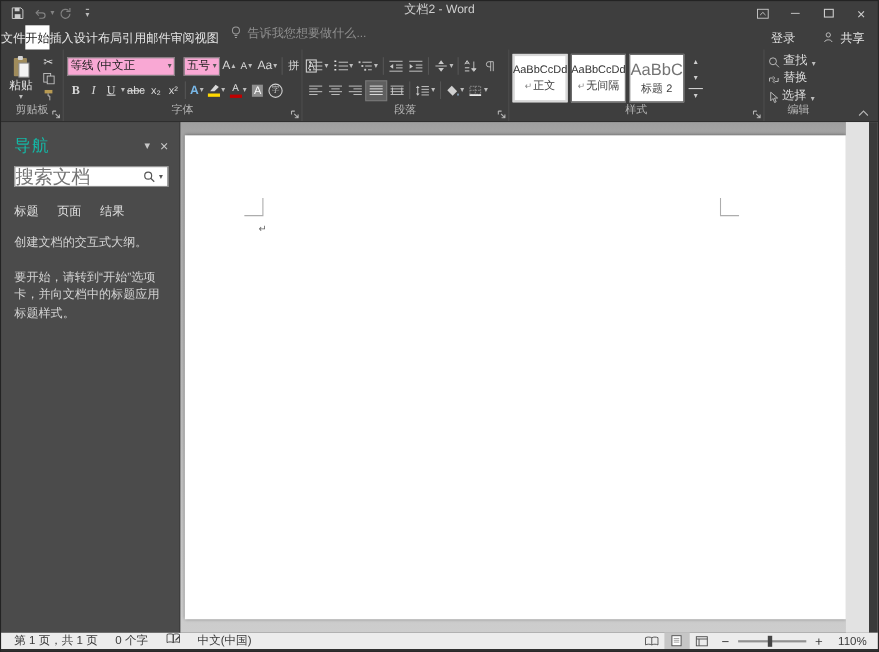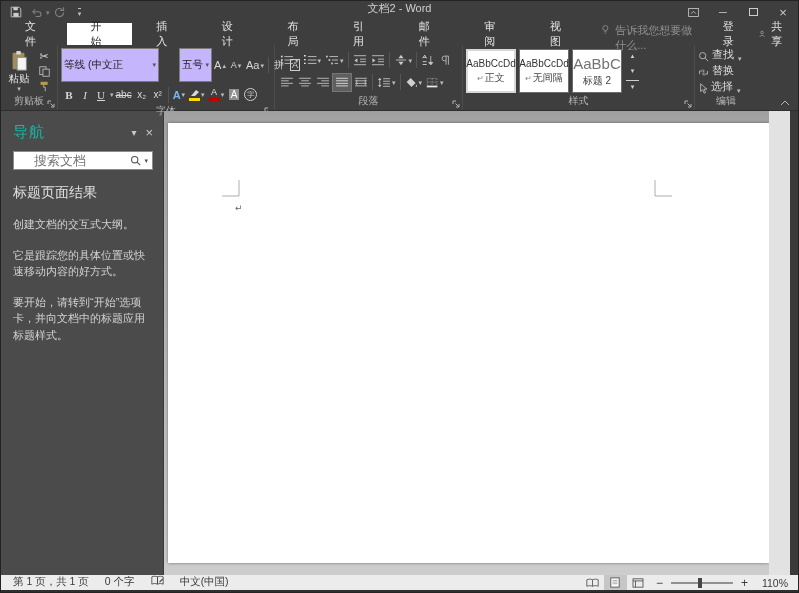--- a/index.html
+++ b/index.html
@@ -13,21 +13,21 @@
   .qat .btn{height:20px;min-width:20px;display:flex;align-items:center;justify-content:center}
   .qat .dim{opacity:.55}
   .tinyarrow{font-size:7px;color:#bdbdbd;line-height:1}
   .title{position:absolute;left:0;right:0;text-align:center;font-size:11px;color:#cfcfcf;pointer-events:none}
   .winctl{margin-left:auto;display:flex}
   .winctl .btn{width:30px;height:22px;display:flex;align-items:center;justify-content:center;color:#cdcdcd;font-size:11px}
   .maxbox{width:9px;height:8px;border:1px solid #cdcdcd;display:inline-block}
 
   
   .tabrow{height:22px;display:flex;align-items:stretch;font-size:11px;color:#e4e4e4}
-  .tab{padding:0 24px;display:flex;align-items:center;cursor:default}
+  .tab{padding:0 0;display:flex;align-items:center;cursor:default}
   .tab.active{background:#ffffff;color:#262626}
   .tellme{display:flex;gap:5px;color:#8f8f8f;padding:0 10px}
   .right-tabs{margin-left:auto;display:flex;align-items:stretch}
   .signin{display:flex;align-items:center;padding:0 12px}
   .share{display:flex;align-items:center;gap:5px;padding:0 12px}
 
   
   .ribbon{height:66px;display:flex;background:#3e3e3e;border-bottom:1px solid #2e2e2e}
   .grp{display:flex;flex-direction:column;border-right:1px solid #4c4c4c}
   .grp-body{flex:1;display:flex;align-items:center;padding:3px 3px 1px 3px}
@@ -41,25 +41,25 @@
   .vsep{width:1px;height:16px;background:#555;margin:0 2px;flex:none}
 
   
   .grp.clipboard{width:57px}
   .paste{display:flex;flex-direction:column;align-items:center;width:30px;font-size:10.5px;color:#e2e2e2;line-height:1.2}
   .clipcol{display:flex;flex-direction:column;gap:1px;margin-left:2px}
   .clipcol .sb{height:14px}
 
   
   .grp.font{width:217px}
-  .combo{background:#c4b5fd;border:1px solid #7b7b7b;height:34px;display:flex;align-items:center;font-size:10.5px;color:#222;padding:0 2px;overflow:hidden;white-space:nowrap}
+  .combo{background:#f9a8d4;border:1px solid #7b7b7b;height:17px;display:flex;align-items:center;font-size:10.5px;color:#222;padding:0 2px;overflow:hidden;white-space:nowrap}
   .combo .cv{overflow:hidden}
   .combo .arr{margin-left:auto;font-size:7px;color:#555;padding-left:2px}
   .fname{width:98px}
-  .fsize{width:33px;margin-left:20px}
+  .fsize{width:33px;margin-left:8px}
   .serifB{font-family:"Liberation Serif","DejaVu Serif",serif;font-weight:bold}
   .serifI{font-family:"Liberation Serif","DejaVu Serif",serif;font-style:italic}
   .serifU{font-family:"Liberation Serif","DejaVu Serif",serif;text-decoration:underline}
   .strike{text-decoration:line-through;font-size:10px}
   .colbar{display:flex;flex-direction:column;align-items:center;line-height:1}
   .colbar .bar{width:11px;height:3px;margin-top:1px}
   .circleic{width:13px;height:13px;border:1px solid #cfcfcf;border-radius:50%;display:flex;align-items:center;justify-content:center;font-size:7px;color:#cfcfcf}
   .boxA{border:1px solid #cfcfcf;padding:0 1px;font-size:9px}
   .shadeA{background:#8f8f8f;color:#fff;padding:0 2px;font-size:10px}
   .fxA{color:#79b8e8;font-weight:bold}
@@ -88,23 +88,23 @@
   .ribbon-tail{flex:1;position:relative}
   .collapse{position:absolute;right:8px;bottom:4px;line-height:0}
 
   
   .main{display:flex;height:464px}
   .navpane{width:163px;background:#4b4b4b;color:#d9d9d9;padding:12px 10px 0 12px;border-right:1px solid #3a3a3a;flex:none}
   .navhead{display:flex;align-items:center}
   .navtitle{font-size:15px;color:#14b8a6;letter-spacing:1px}
   .navctl{margin-left:auto;display:flex;gap:9px;color:#c8c8c8;font-size:10px;align-items:center}
   .searchbox{margin-top:9px;height:19px;background:#fff;border:1px solid #8c8c8c;display:flex;align-items:center}
-  .searchbox input{border:none;outline:none;flex:1;font-size:13px;padding:0 20px;color:#333;min-width:0;background:transparent;font-family:inherit}
+  .searchbox input{border:none;outline:none;flex:1;font-size:17px;padding:0 0;color:#333;min-width:0;background:transparent;font-family:inherit}
   .searchbtn{display:flex;align-items:center;gap:3px;padding:0 4px;height:100%}
-  .navtabs{display:flex;margin-top:14px;font-size:14px;color:#e0e0e0}
+  .navtabs{display:flex;gap:17px;margin-top:14px;font-size:11px;color:#e0e0e0}
   .navp{font-size:11px;line-height:1.5;margin-top:14px;color:#d3d3d3}
 
   .docarea{flex:1;position:relative;background:linear-gradient(180deg,#9f9f9f 0,#a7a7a7 16px,#bcbcbc 60%,#cdcdcd 100%)}
   .page{position:absolute;left:4px;top:12px;width:601px;height:440px;background:#fff;box-shadow:0 0 3px rgba(0,0,0,.45)}
   .cm{position:absolute;width:18px;height:18px}
   .cm.tl{left:54px;top:57px}
   .cm.tr{left:486px;top:57px}
   .pmark{position:absolute;left:67px;top:80px;font-size:9px;color:#666}
   .scrolltrack{position:absolute;top:0;bottom:0;right:8px;width:21px;background:#e2e2e2}
   .rightedge{position:absolute;top:0;bottom:0;right:0;width:8px;background:#3a3a3a}
@@ -535,21 +535,20 @@
             </svg>
           <span style="font-size:7px;color:#555">▾</span>
         </span>
       </div>
       <div class="navtabs">
         <span>标题</span>
         <span>页面</span>
         <span>结果</span>
       </div>
       <p class="navp">创建文档的交互式大纲。</p>
-      <p class="navp">它是跟踪您的具体位置或快速移动内容的好方式。</p>
       <p class="navp">要开始，请转到“开始”选项卡，并向文档中的标题应用标题样式。</p>
     </div>
 
     <div class="docarea">
       <div class="page">
         <svg class="cm tl" viewBox="0 0 18 18">
             <path d="M17 0v16H0" fill="none" stroke="#adadad"></path>
           </svg>
         <svg class="cm tr" viewBox="0 0 18 18">
             <path d="M1 0v16h17" fill="none" stroke="#adadad"></path>

